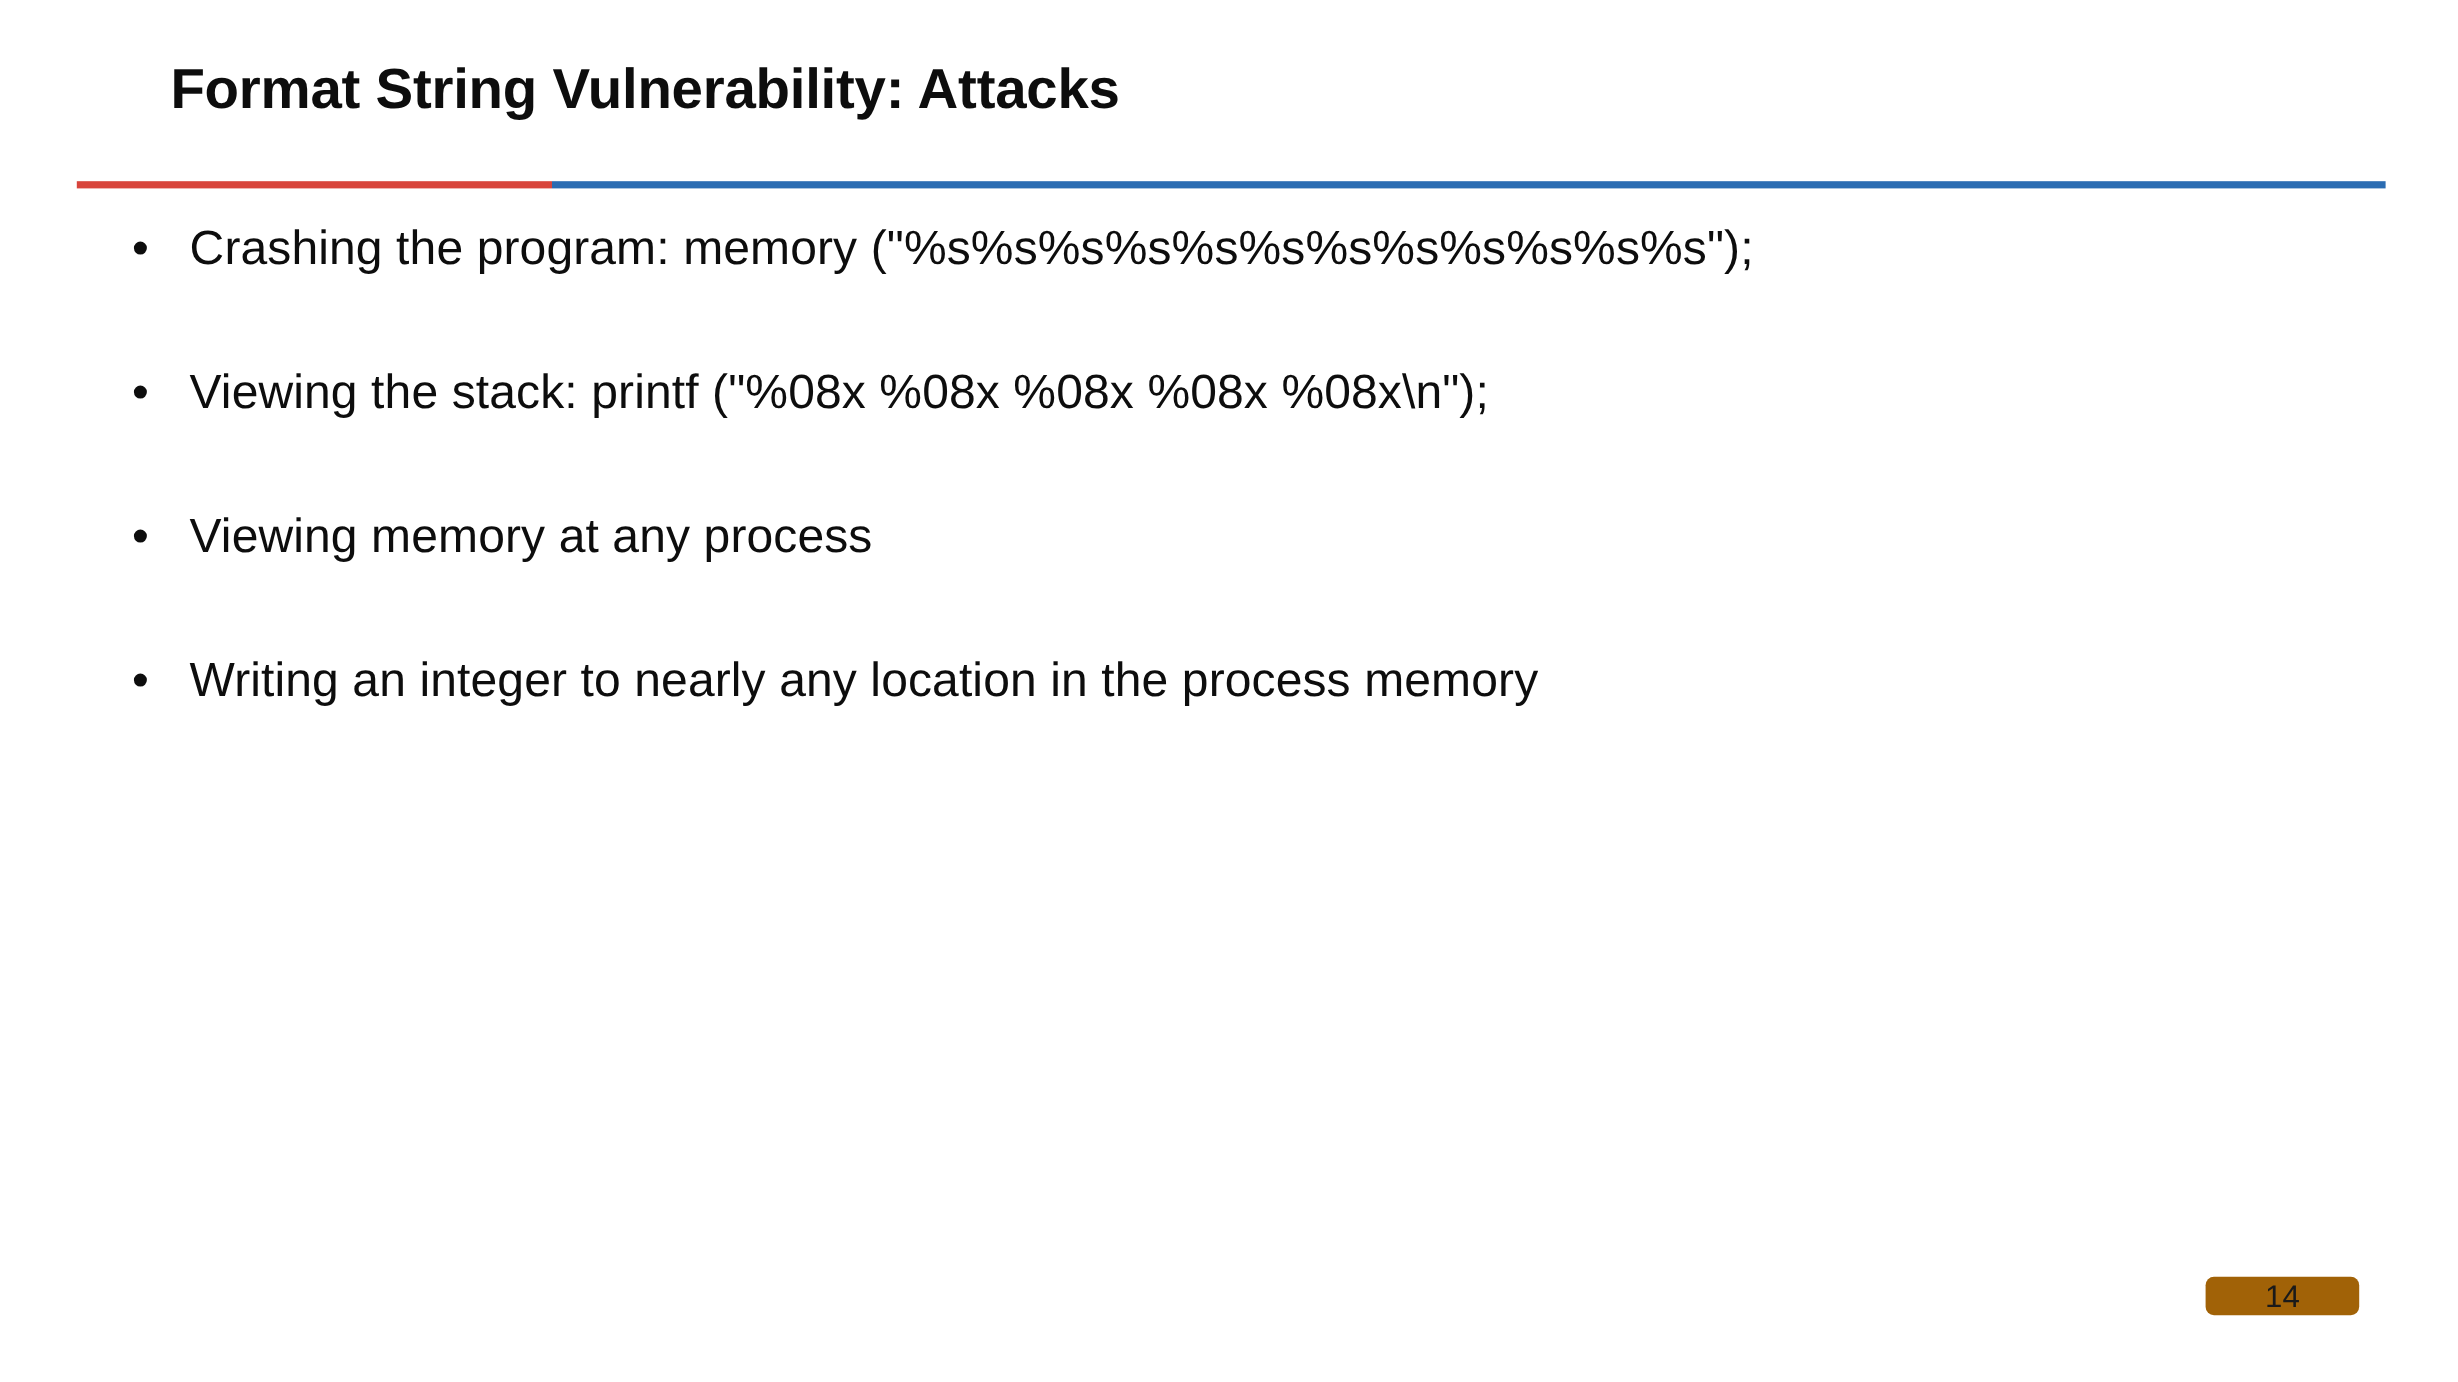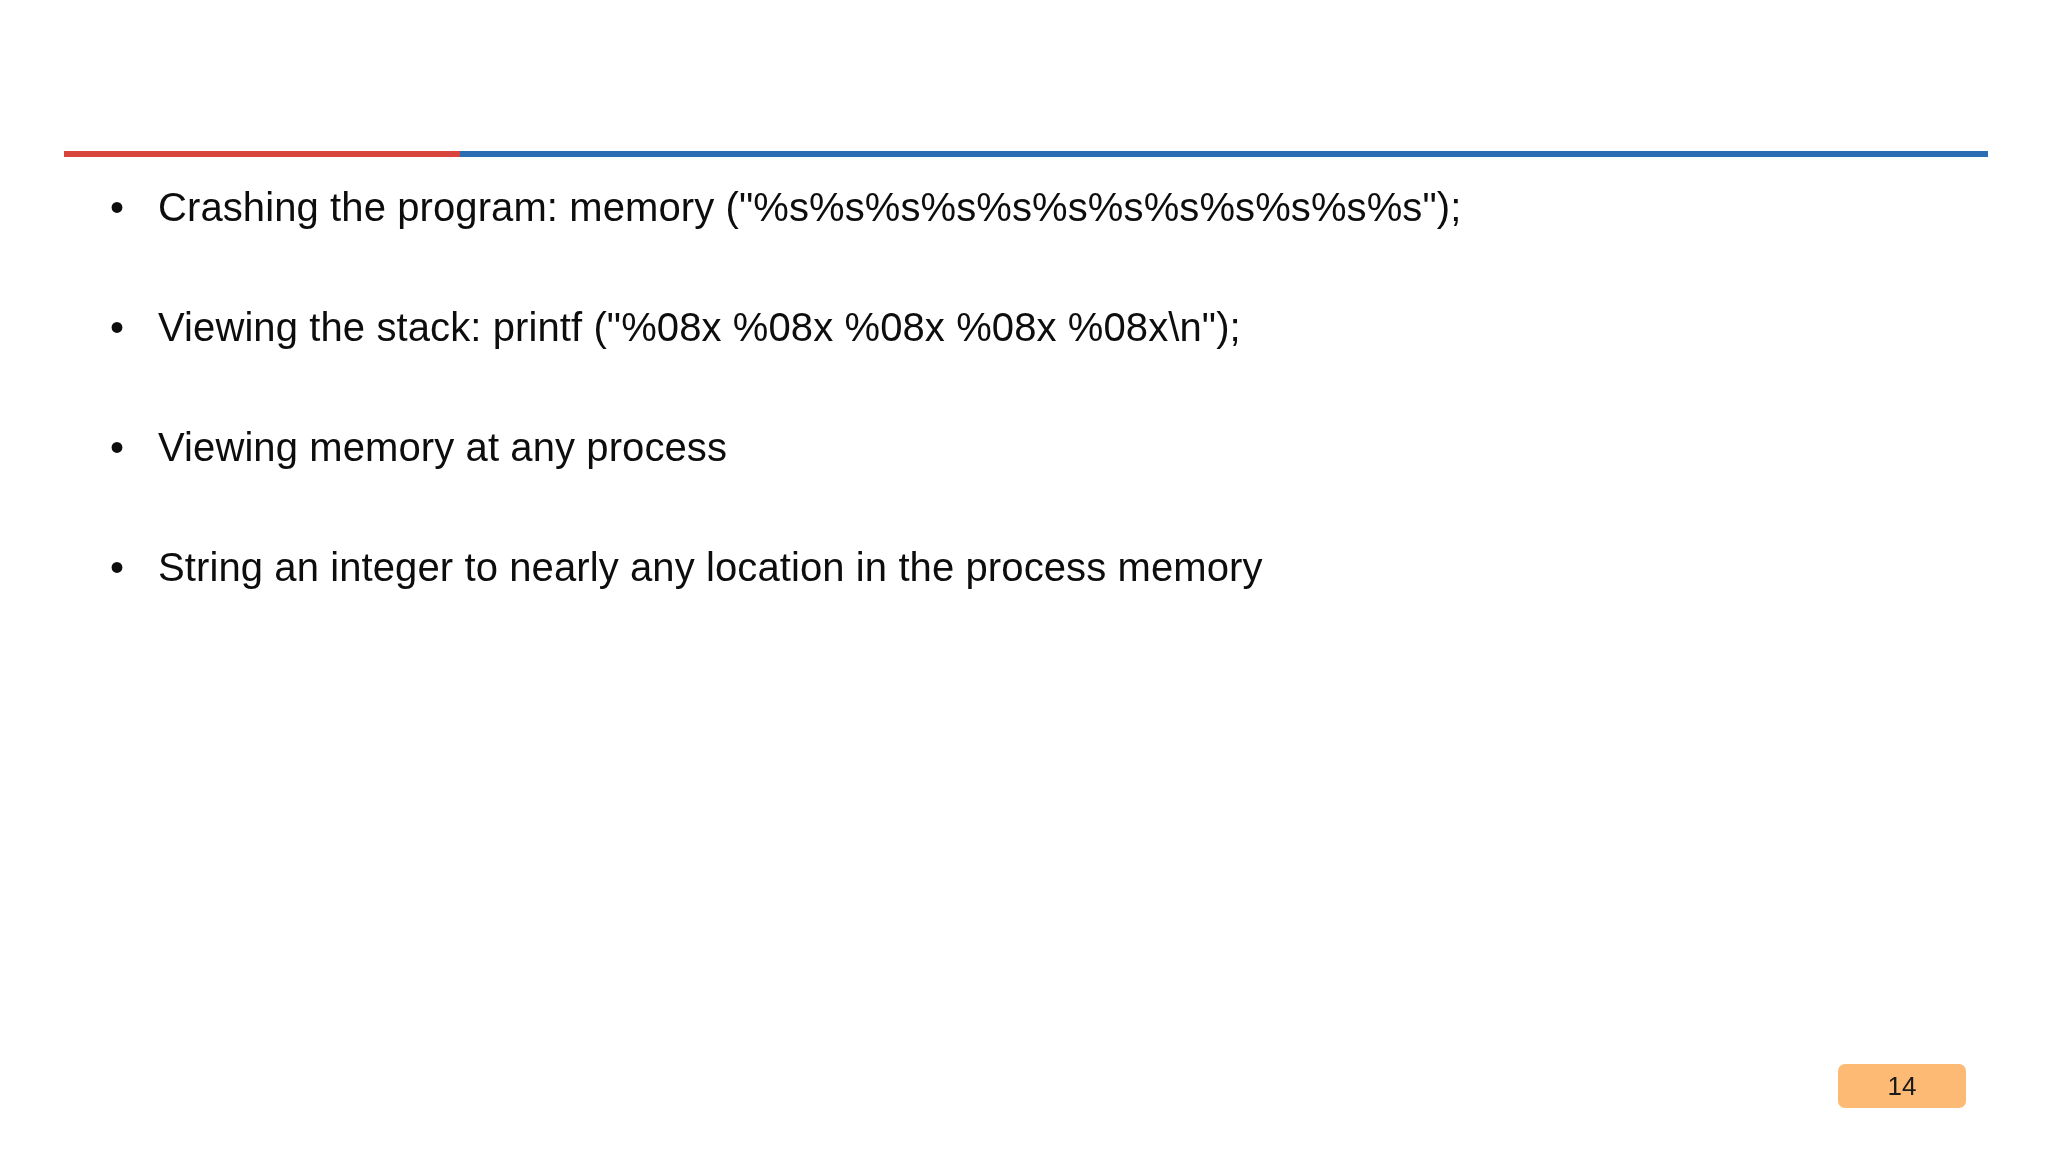--- a/index.html
+++ b/index.html
@@ -96,38 +96,39 @@
     white-space: nowrap;
     letter-spacing: 0.1px;
   }
 
   
   #page-badge {
     position: absolute;
     left: 1838px;
     top: 1064px;
     width: 128px;
-    height: 44px;
-    background: #fdba74;
+    height: 32px;
+    background: #a16207;
     border-radius: 7px;
     display: flex;
     align-items: center;
     justify-content: center;
   }
   #page-badge-number {
     font-size: 26px;
     color: #1a1a1a;
     line-height: 1;
   }
 </style>
 </head>
 <body>
 
 <div id="slide">
 
+  <div id="slide-title">Format String Vulnerability: Attacks</div>
 
 
   <div id="divider">
     <div id="divider-red"></div>
     <div id="divider-blue"></div>
   </div>
 
   <div id="bullet-list">
 
     <div class="bullet-row">
@@ -140,21 +141,21 @@
       <span class="bullet-text">Viewing the stack: printf ("%08x %08x %08x %08x %08x\n");</span>
     </div>
 
     <div class="bullet-row">
       <span class="bullet-marker">•</span>
       <span class="bullet-text">Viewing memory at any process</span>
     </div>
 
     <div class="bullet-row">
       <span class="bullet-marker">•</span>
-      <span class="bullet-text">String an integer to nearly any location in the process memory</span>
+      <span class="bullet-text">Writing an integer to nearly any location in the process memory</span>
     </div>
 
   </div>
 
   <div id="page-badge">
     <span id="page-badge-number">14</span>
   </div>
 
 </div>
 

